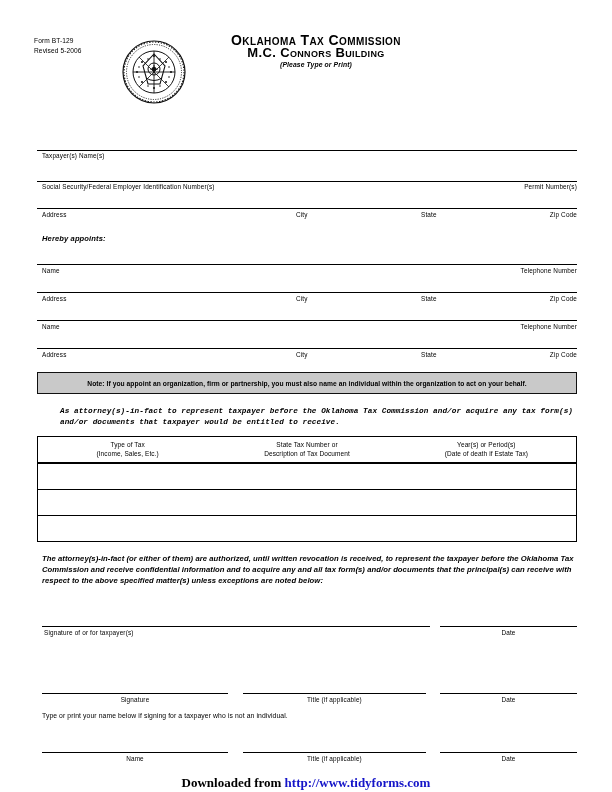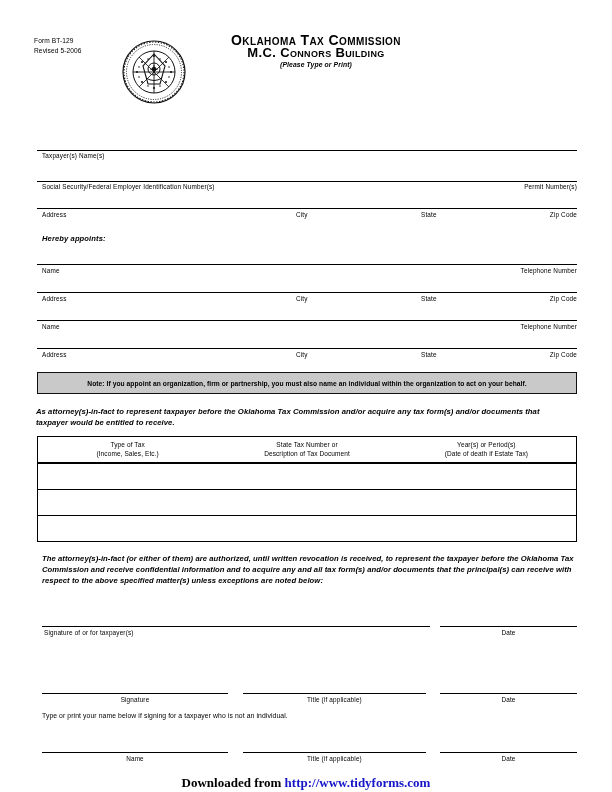--- a/index.html
+++ b/index.html
@@ -270,21 +270,21 @@
   <div class="rule" style="left:37px; top:348px; width:540px;"></div>
   <div class="fieldlabel" style="left:42px; top:351px;">Address</div>
   <div class="fieldlabel" style="left:296px; top:351px;">City</div>
   <div class="fieldlabel" style="left:421px; top:351px;">State</div>
   <div class="fieldlabel right" style="left:497px; top:351px; width:80px;">Zip Code</div>
 
   <div class="note-box">
     <div class="note-text">Note: If you appoint an organization, firm or partnership, you must also name an individual within the organization to act on your behalf.</div>
   </div>
 
-  <div class="para" style="left:36px; top:406px; width:535px;">As attorney(s)-in-fact to represent taxpayer before the Oklahoma Tax Commission and/or acquire any tax form(s) and/or documents that taxpayer would be entitled to receive.</div>
+  <div class="para" style="left:60px; top:406px; width:535px;font-family:Liberation Mono, monospace;">As attorney(s)-in-fact to represent taxpayer before the Oklahoma Tax Commission and/or acquire any tax form(s) and/or documents that taxpayer would be entitled to receive.</div>
 
   <div class="tax-table">
     <div class="tt-head">
       <div class="tt-col">
         <div>Type of Tax</div>
         <div>(Income, Sales, Etc.)</div>
       </div>
       <div class="tt-col">
         <div>State Tax Number or</div>
         <div>Description of Tax Document</div>

